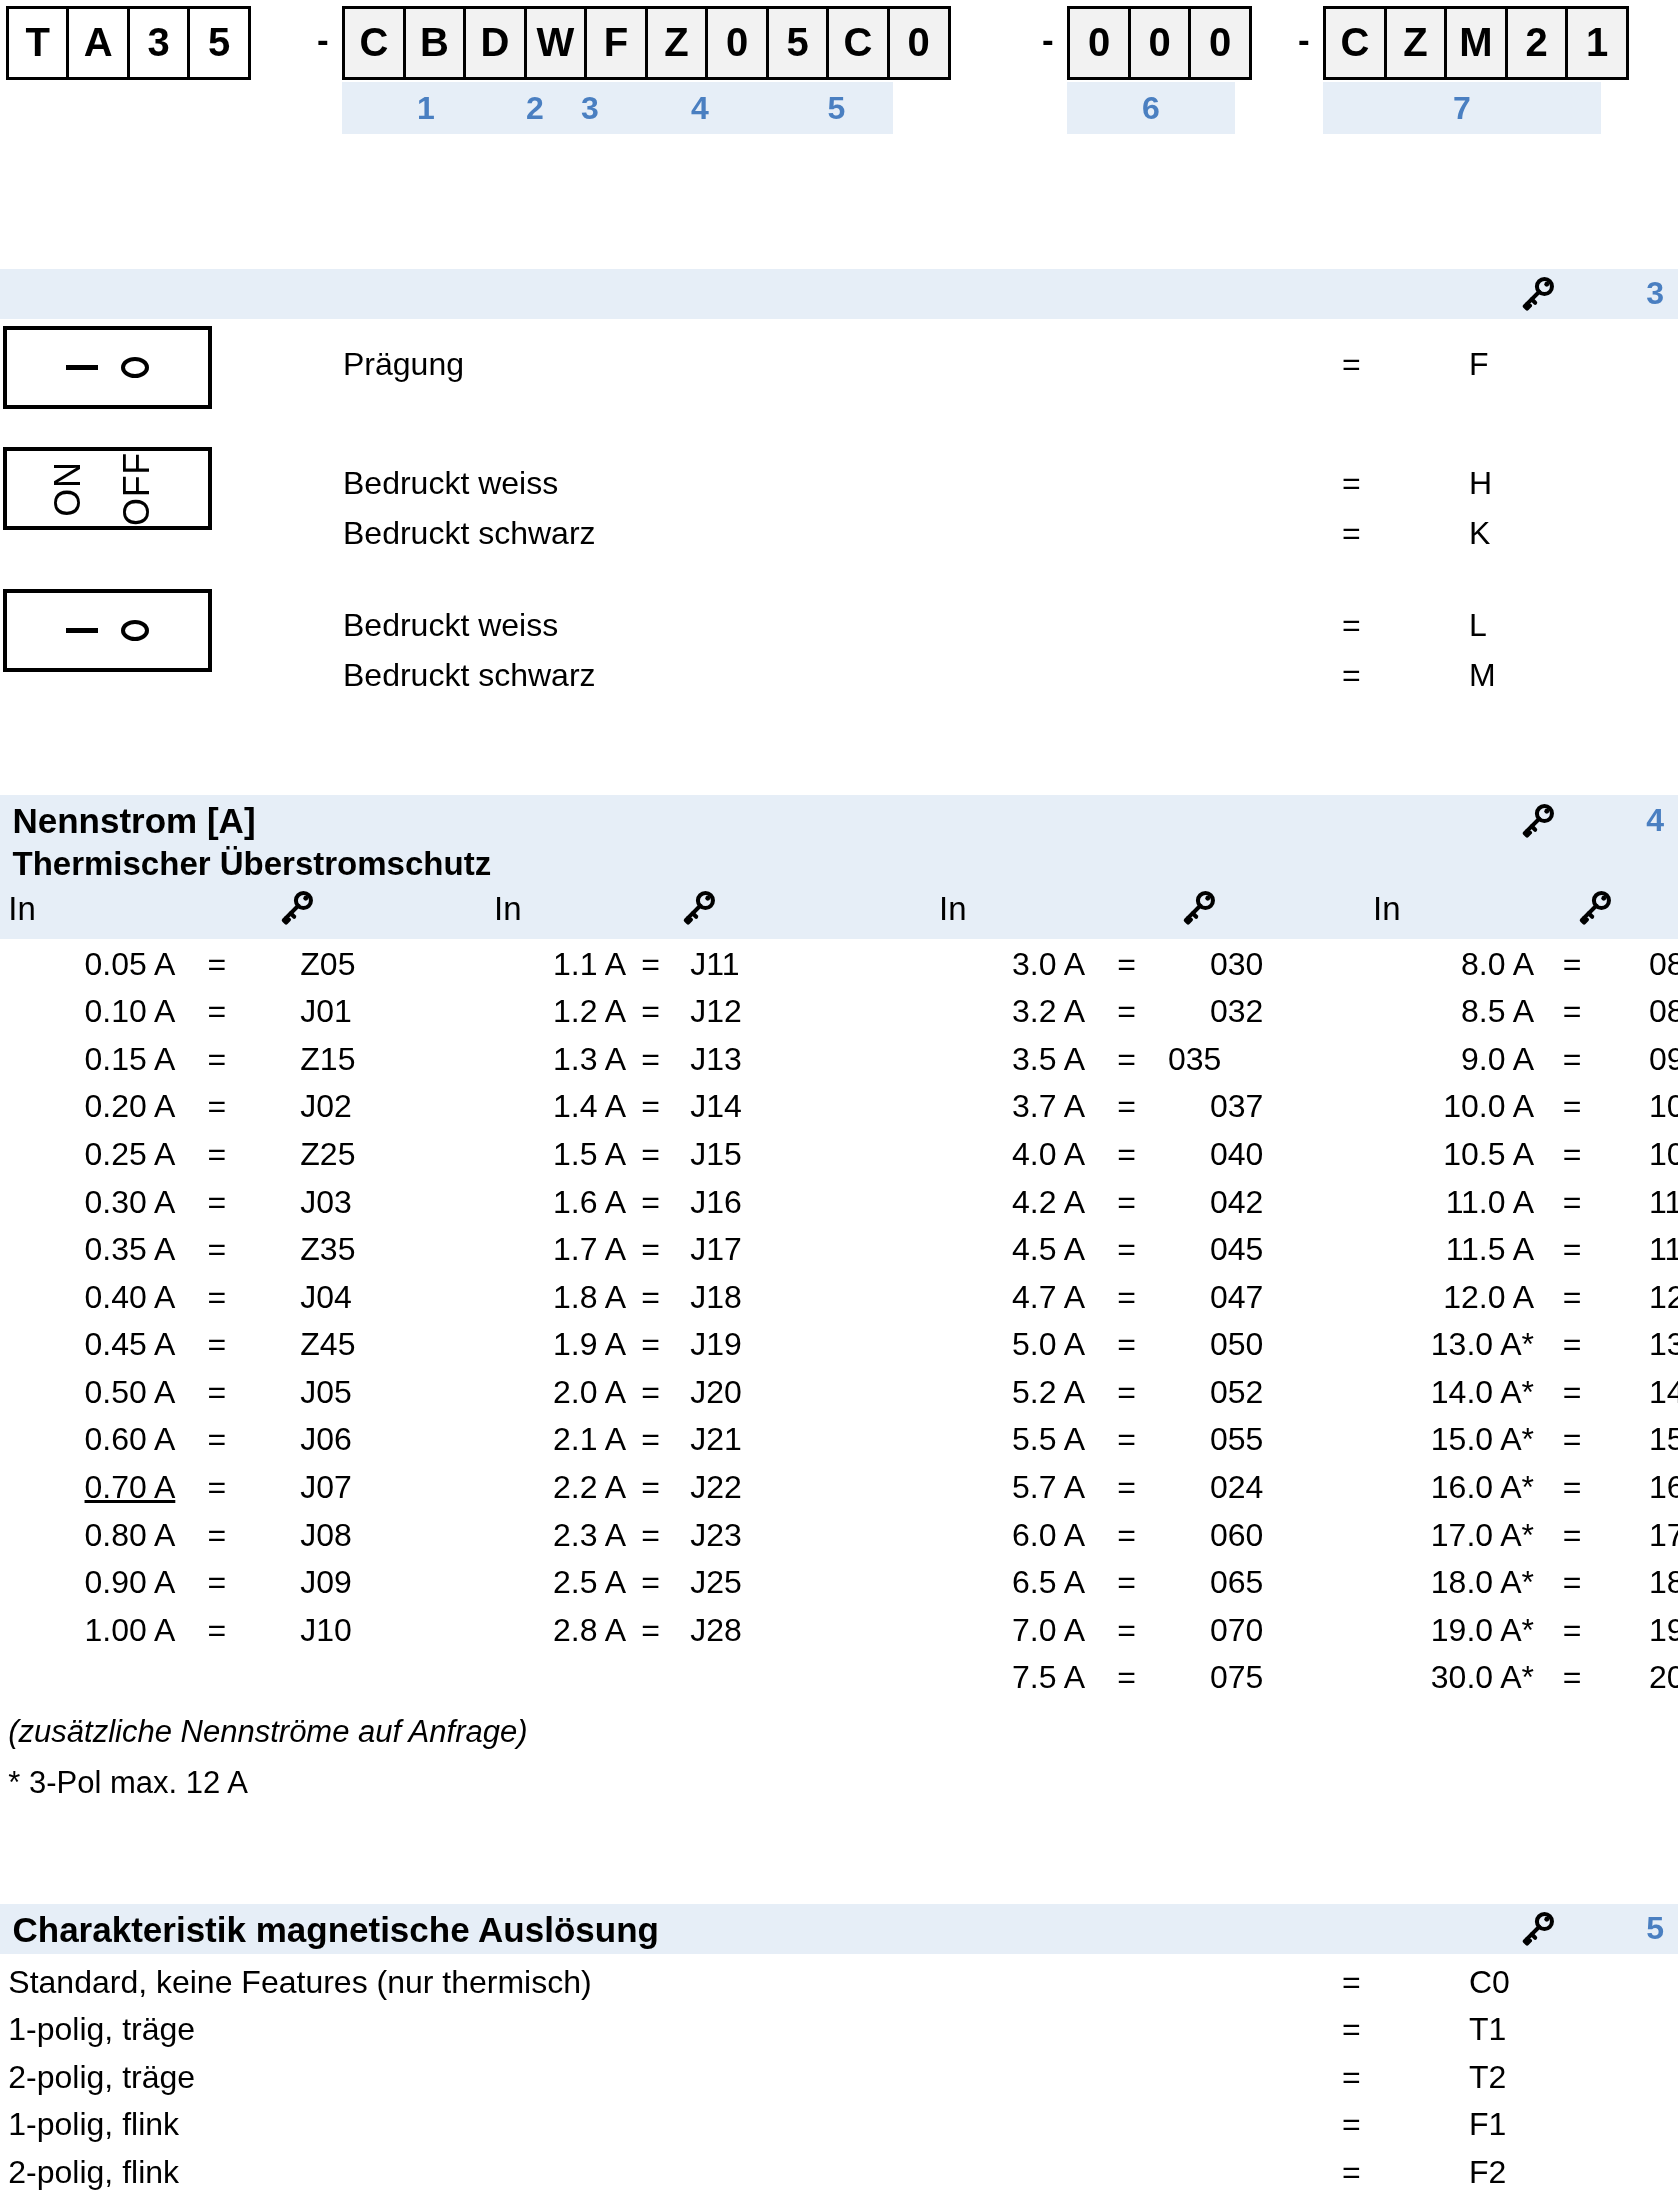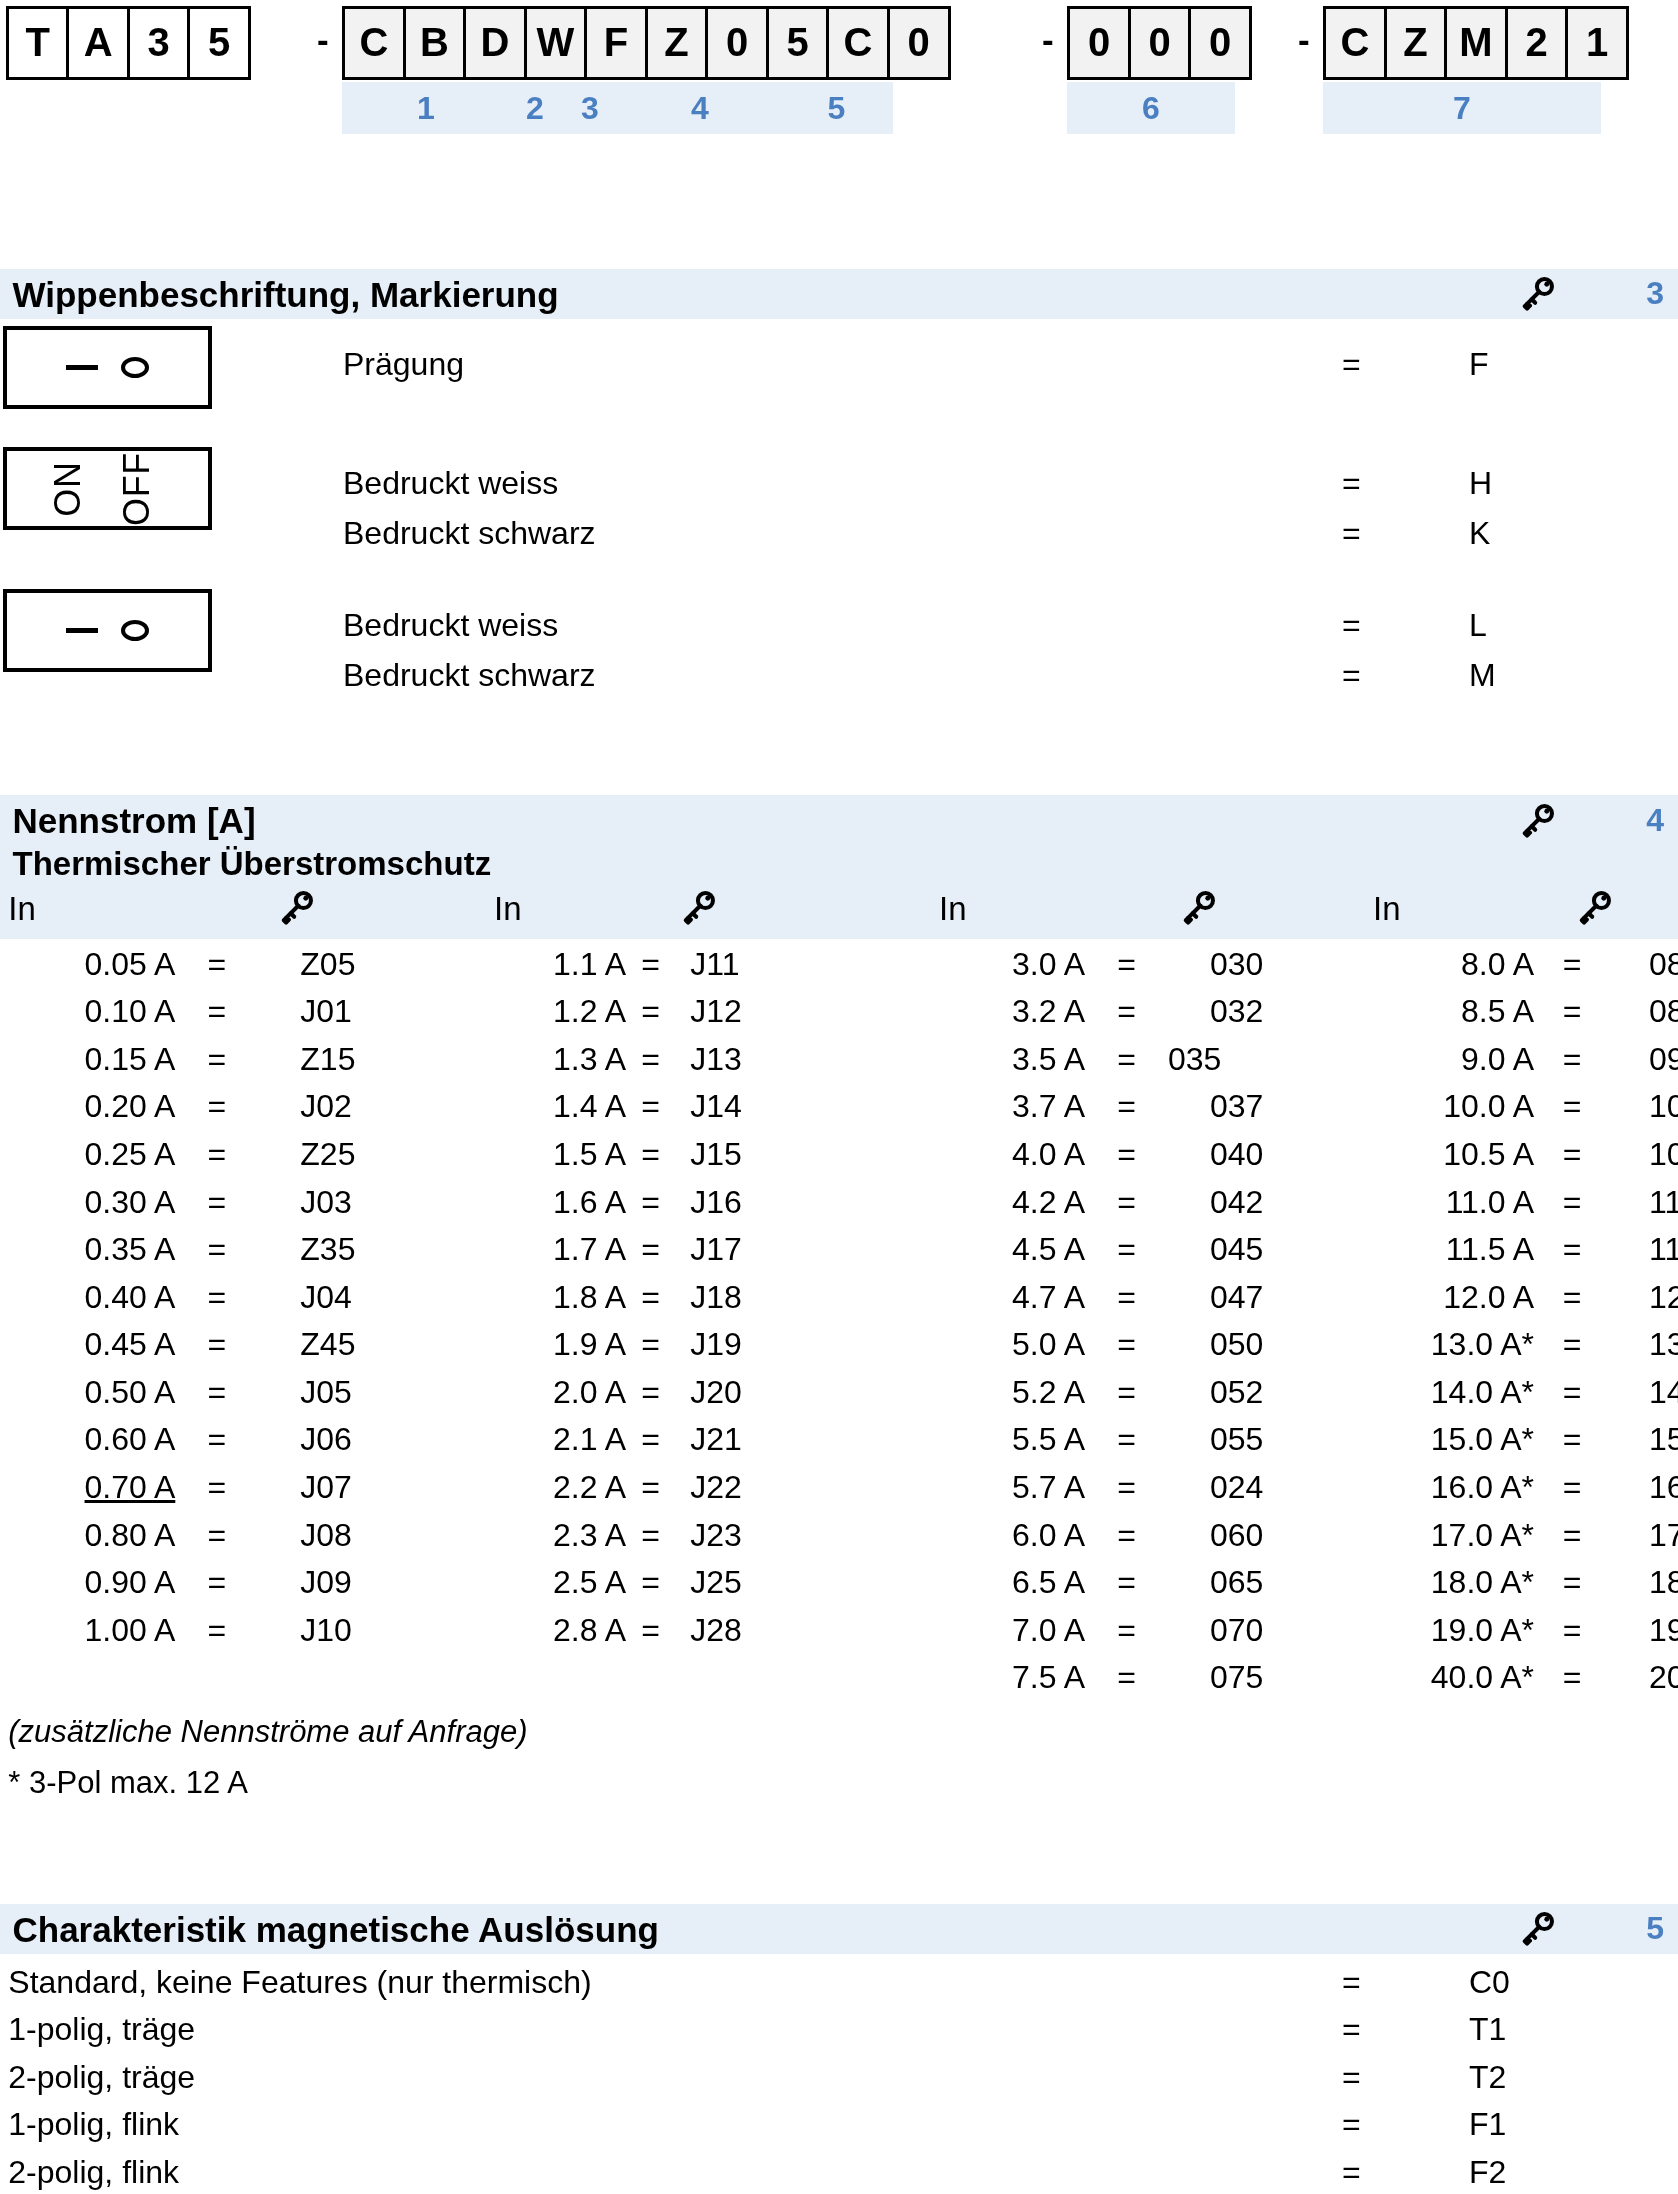--- a/index.html
+++ b/index.html
@@ -107,21 +107,20 @@
         <div class="cellbox" style="width: 58px;">Z</div>
         <div class="cellbox" style="width: 58px;">M</div>
         <div class="cellbox" style="width: 58px;">2</div>
         <div class="cellbox" style="width: 58px;">1</div>
       </div>
       <div class="dash" style="left: 1298px;">-</div>
       <div class="numband" style="left: 1323px; width: 278px; top: 82px;">7</div>
     </div>
 
   <div class="secbar" style="top:269px;height:50px;">
-    <div class="title" style="top:5.6px;font-size:35px;">Wippenbeschriftung, Markierung</div>
     <span class="keyico" style="right:122px;top:6.2px;">
       <svg viewBox="0 0 64 64">
           <g fill="none" stroke="#000" stroke-width="7" stroke-linecap="round" stroke-linejoin="round">
         <circle cx="44" cy="20" r="13"></circle>
         <path d="M35 29 L14 50"></path>
         <path d="M14 50 L10 54 L14 58 L19 53"></path>
         <path d="M22 42 L28 48"></path>
       </g>
           <circle cx="48" cy="16" r="4.2" fill="#000"></circle>
         </svg>
@@ -284,21 +283,21 @@
       <div class="cur" style="left: 1347px; top: 1184px;"><span class="v" style="width: 187px;">11.0 A</span><span class="e" style="width: 76px;">=</span><span class="c" style="margin-left: 39px;">110</span></div>
       <div class="cur" style="left: 1347px; top: 1231px;"><span class="v" style="width: 187px;">11.5 A</span><span class="e" style="width: 76px;">=</span><span class="c" style="margin-left: 39px;">115</span></div>
       <div class="cur" style="left: 1347px; top: 1279px;"><span class="v" style="width: 187px;">12.0 A</span><span class="e" style="width: 76px;">=</span><span class="c" style="margin-left: 39px;">120</span></div>
       <div class="cur" style="left: 1347px; top: 1326px;"><span class="v" style="width: 187px;">13.0 A*</span><span class="e" style="width: 76px;">=</span><span class="c" style="margin-left: 39px;">130</span></div>
       <div class="cur" style="left: 1347px; top: 1374px;"><span class="v" style="width: 187px;">14.0 A*</span><span class="e" style="width: 76px;">=</span><span class="c" style="margin-left: 39px;">140</span></div>
       <div class="cur" style="left: 1347px; top: 1421px;"><span class="v" style="width: 187px;">15.0 A*</span><span class="e" style="width: 76px;">=</span><span class="c" style="margin-left: 39px;">150</span></div>
       <div class="cur" style="left: 1347px; top: 1469px;"><span class="v" style="width: 187px;">16.0 A*</span><span class="e" style="width: 76px;">=</span><span class="c" style="margin-left: 39px;">160</span></div>
       <div class="cur" style="left: 1347px; top: 1517px;"><span class="v" style="width: 187px;">17.0 A*</span><span class="e" style="width: 76px;">=</span><span class="c" style="margin-left: 39px;">170</span></div>
       <div class="cur" style="left: 1347px; top: 1564px;"><span class="v" style="width: 187px;">18.0 A*</span><span class="e" style="width: 76px;">=</span><span class="c" style="margin-left: 39px;">180</span></div>
       <div class="cur" style="left: 1347px; top: 1612px;"><span class="v" style="width: 187px;">19.0 A*</span><span class="e" style="width: 76px;">=</span><span class="c" style="margin-left: 39px;">190</span></div>
-      <div class="cur" style="left: 1347px; top: 1659px;"><span class="v" style="width: 187px;">40.0 A*</span><span class="e" style="width: 76px;">=</span><span class="c" style="margin-left: 39px;">200</span></div>
+      <div class="cur" style="left: 1347px; top: 1659px;"><span class="v" style="width: 187px;">30.0 A*</span><span class="e" style="width: 76px;">=</span><span class="c" style="margin-left: 39px;">200</span></div>
     </div>
 
   <div class="note it" style="left:8.3px;top:1714px;">(zusätzliche Nennströme auf Anfrage)</div>
   <div class="note" style="left:8.3px;top:1765px;">* 3-Pol max. 12 A</div>
 
   <div class="secbar" style="top:1904px;height:50px;">
     <div class="title" style="top:5.6px;font-size:35px;">Charakteristik magnetische Auslösung</div>
     <span class="keyico" style="right:122px;top:6.2px;">
       <svg viewBox="0 0 64 64">
           <g fill="none" stroke="#000" stroke-width="7" stroke-linecap="round" stroke-linejoin="round">

